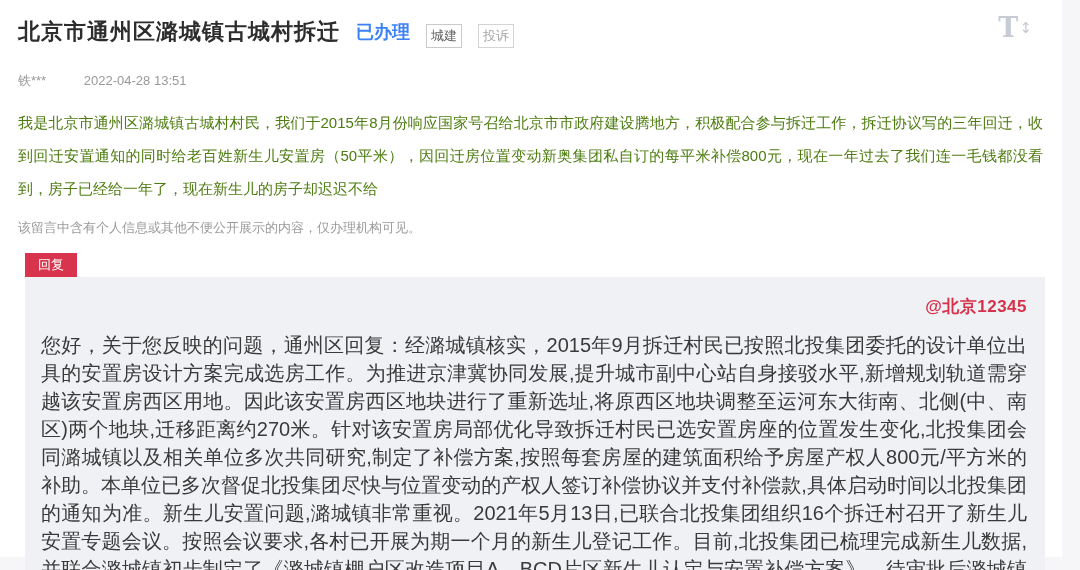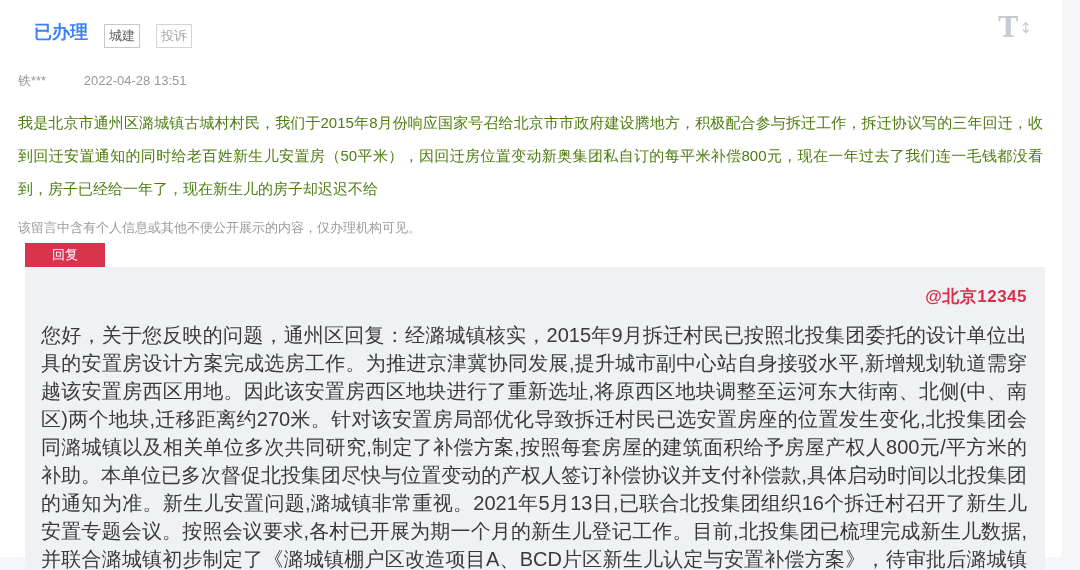--- a/index.html
+++ b/index.html
@@ -67,24 +67,24 @@
     font-size:15px;line-height:33px;
     color:#4d7c0f;
     text-align:justify;
   }
   .privacy-note{
     margin-top:14px;
     font-size:13px;color:#9a9a9a;
   }
   .reply-tab{
     display:inline-block;
-    margin-top:6px;margin-left:7px;
+    margin-top:16px;margin-left:7px;
     background:#d8344d;color:#ffffff;
     font-size:13px;line-height:14px;
-    padding:5px 27px;
+    padding:5px 13px;
     cursor:pointer;
   }
   .reply-box{
     margin-left:7px;
     width:1020px;
     box-sizing:border-box;
     background:#eff1f4;
     padding:18px 18px 12px 16px;
   }
   .responder{
@@ -105,20 +105,21 @@
     padding-right:56px;
     font-size:13px;color:#8a919e;
   }
 </style>
 </head>
 <body>
 
 <div class="card">
 
   <div class="header-row">
+    <h1 class="page-title">北京市通州区潞城镇古城村拆迁</h1>
     <span class="status-badge">已办理</span>
     <span class="tag">城建</span>
     <span class="tag light">投诉</span>
     <span class="text-size-icon"><span class="ticon">T</span><span class="tarrow">↕</span></span>
   </div>
 
   <div class="meta-row">
     <span class="author">铁***</span>
     <span class="time">2022-04-28 13:51</span>
   </div>

